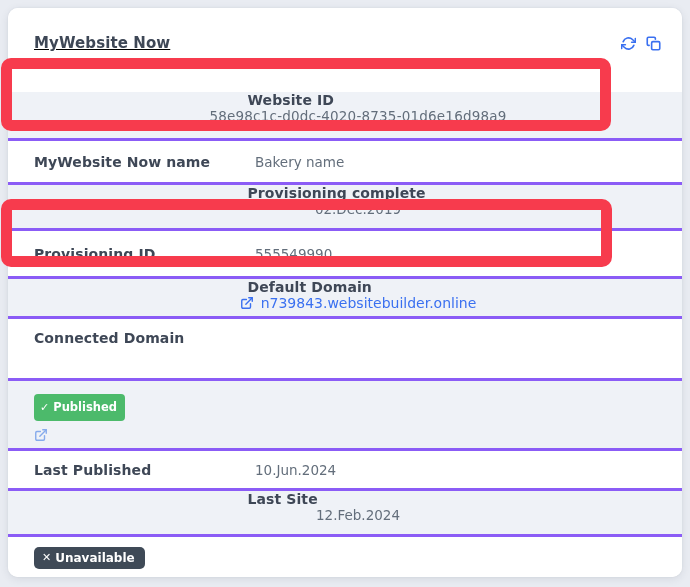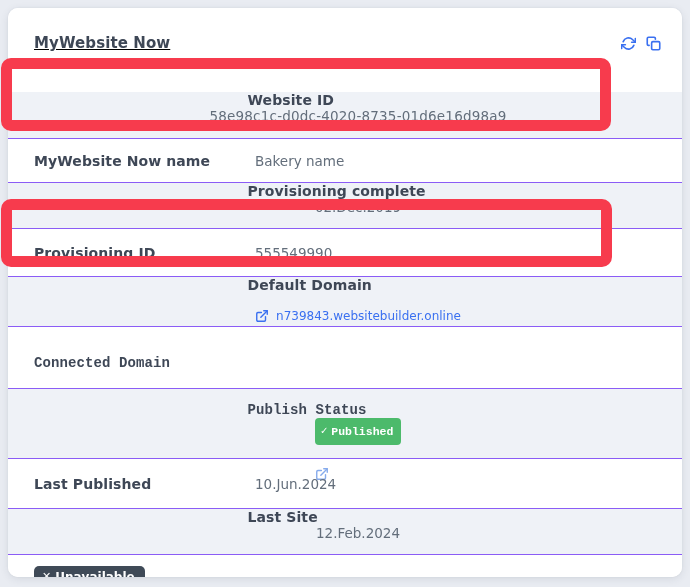--- a/index.html
+++ b/index.html
@@ -24,39 +24,39 @@
   .header-icons { display:flex; align-items:center; gap:7px; }
   .icon-btn {
     width:18px; height:18px; display:flex; align-items:center; justify-content:center;
     color:#3a70f0; cursor:pointer; background:none; border:none; padding:0;
   }
   .icon-btn svg { width:15px; height:15px; stroke:#3a70f0; stroke-width:2.6; fill:none;
     stroke-linecap:round; stroke-linejoin:round; }
 
   .row {
     display:flex; align-items:center; padding-left:26px;
-    border-top:1px solid #8b5cf6;
+    border-top:3px solid #8b5cf6;
   }
   .row.gray { background:#eff2f7;flex-direction:column; }
   .row.white { background:#ffffff; }
   .row .label {
     width:221px; flex-shrink:0;
     font-size:14px; font-weight:bold; color:#3e4756; letter-spacing:.1px;
   }
   .row .value { font-size:13.5px; color:#636e7b; }
   .mono-wrap { letter-spacing:.2px; }
 
-  .h46{height:46px} .h44{height:44px} .h48{height:48px} .h49{height:50px}
-  .row.multi { align-items:center;font-family:Liberation Mono, monospace; }
+  .h46{height:46px} .h44{height:44px} .h48{height:48px} .h49{height:40px}
+  .row.multi { align-items:flex-start; }
   .row.h62{height:62px; padding-top:11px;}
   .row.h70{height:70px; padding-top:13px;}
 
   a.link {
-    color:#3a70f0; font-size:12px; text-decoration:none; cursor:pointer;
-    display:inline-flex; align-items:center; gap:7px;margin-top:16px;
+    color:#3a70f0; font-size:14px; text-decoration:none; cursor:pointer;
+    display:inline-flex; align-items:center; gap:7px;
   }
   a.link svg { width:14px; height:14px; stroke:currentColor; stroke-width:2.4; fill:none;
     stroke-linecap:round; stroke-linejoin:round; flex-shrink:0; }
   a.link.soft { color:#86abec; }
   .two-line .line { line-height:21px; }
   .two-line .line + .line { margin-top:6px; }
 
   .badge {
     display:inline-flex; align-items:center; gap:4px;
     color:#ffffff; font-weight:bold; border-radius:4px;
@@ -128,21 +128,20 @@
         <span>n739843.websitebuilder.online</span>
       </a>
     </div>
   </div>
 
   <div class="row white multi h62 two-line">
     <div class="label">Connected Domain</div>
   </div>
 
   <div class="row gray multi h70 two-line">
-    <div class="label">Publish Status</div>
     <div class="value">
       <div class="line">
         <span class="badge badge-green">
           <span class="glyph">✓</span>
           <span>Published</span>
         </span>
       </div>
       <div class="line">
         <a class="link soft">
           <svg viewBox="0 0 24 24">

